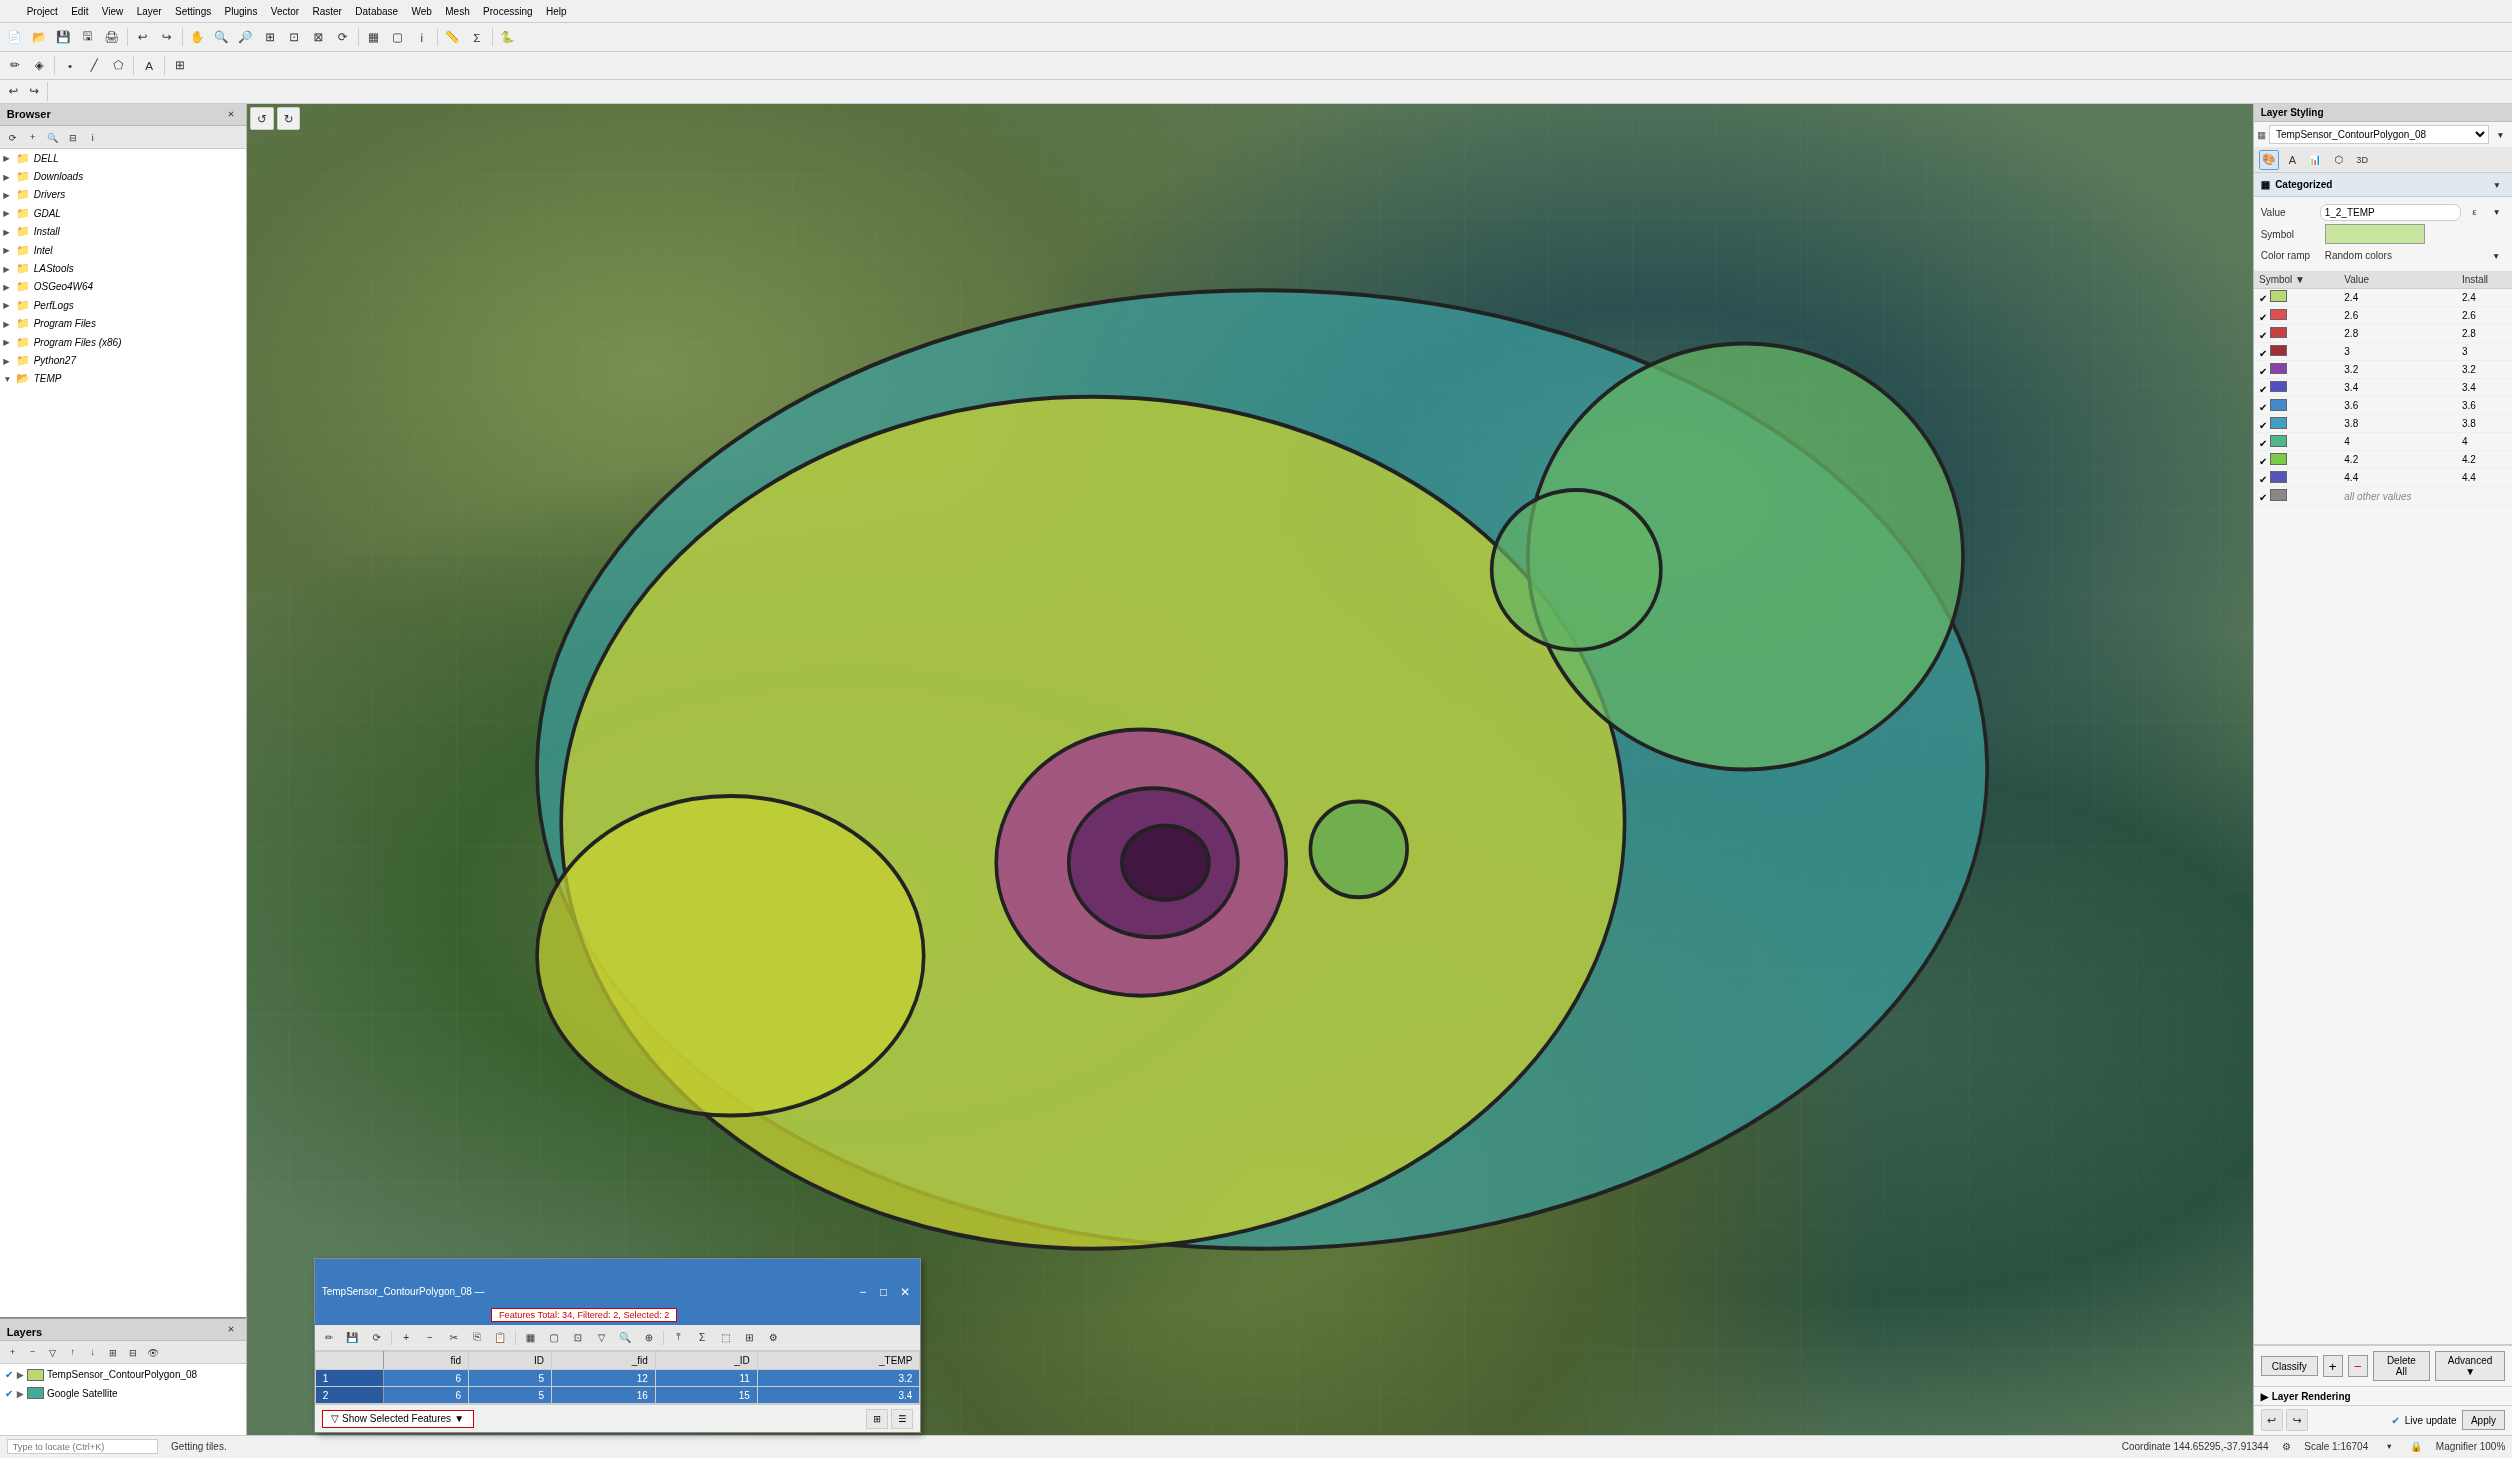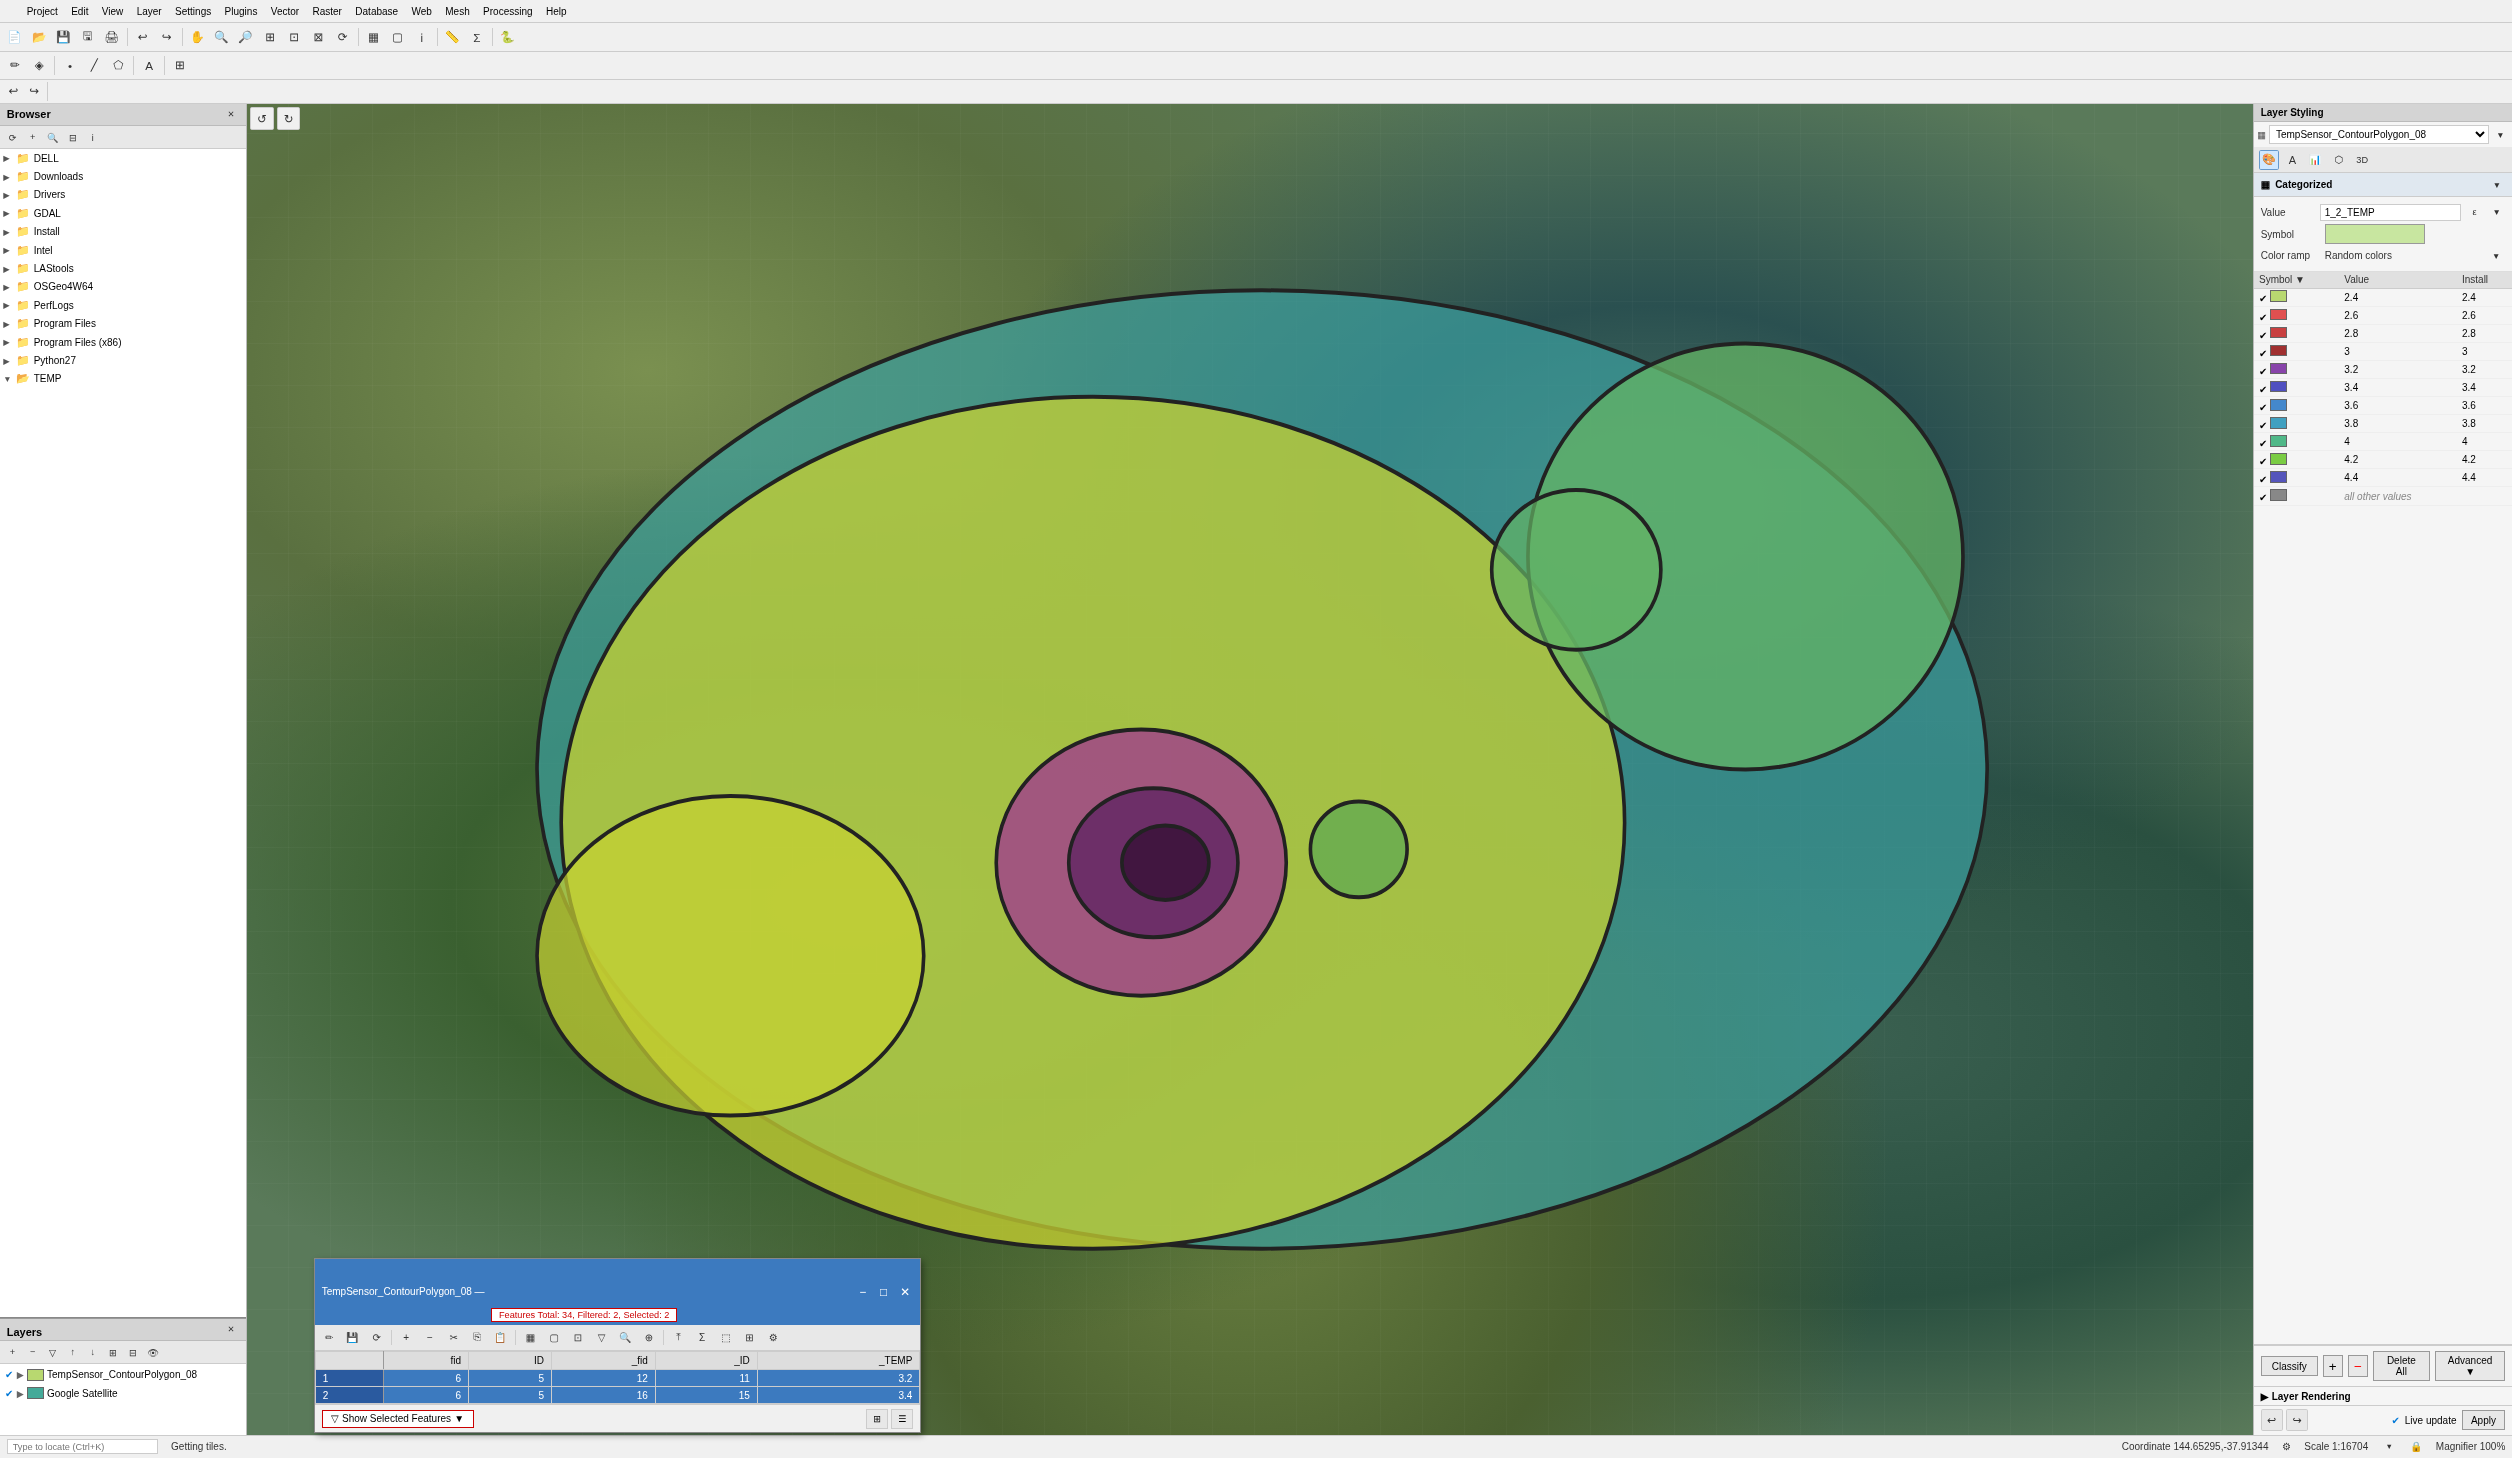--- a/index.html
+++ b/index.html
@@ -19,21 +19,21 @@
 
     
     #browser-section { flex: 1; display: flex; flex-direction: column; border-bottom: 1.7px solid #888; }
     #browser-header { background: #d4d4d4; padding: 2.5px 6.7px; display: flex; align-items: center; justify-content: space-between; border-bottom: 0.8px solid #bbb; }
     #browser-header .title { font-weight: bold; font-size: 11px; }
     .browser-toolbar { background: #e8e8e8; padding: 1.7px 3.3px; display: flex; align-items: center; gap: 1.7px; border-bottom: 0.8px solid #ccc; }
     .browser-tree { flex: 1; overflow-y: auto; background: #fff; }
     .tree-item { display: flex; align-items: center; padding: 1.7px 3.3px; cursor: pointer; height: 18.4px; }
     .tree-item .arrow { width: 13.4px; color: #555; font-size: 8.4px; }
     .tree-item .folder-icon { margin-right: 3.3px; color: #e8c44a; font-size: 11px; }
-    .tree-item .label { color: #000; }
+    .tree-item .label { color: #000; font-style: italic; }
 
     
     #layers-section { height: 117px; display: flex; flex-direction: column; }
     #layers-header { background: #d4d4d4; padding: 2.5px 6.7px; display: flex; align-items: flex-end; justify-content: space-between; border-bottom: 0.8px solid #bbb; border-top: 0.8px solid #999; }
     #layers-header .title { font-weight: bold; font-size: 11px; }
     .layers-toolbar { background: #e8e8e8; padding: 1.7px 3.3px; display: flex; align-items: center; gap: 1.7px; border-bottom: 0.8px solid #ccc; }
     .layers-list { flex: 1; overflow-y: auto; background: #fff; padding: 1.7px; }
     .layer-item { display: flex; align-items: center; padding: 1.7px 3.3px; height: 18.4px; cursor: pointer; }
     .layer-check { margin-right: 3.3px; color: #0078d7; }
 
@@ -365,21 +365,21 @@
 
     <div class="categorized-row">
       <span>▦</span>
       <span>Categorized</span>
       <button class="tb-btn" style="width:16.7px;height:16.7px;font-size:8.4px;margin-left:auto;">▼</button>
     </div>
 
     <div class="style-section">
       <div class="style-row">
         <label>Value</label>
-        <input class="val" type="text" value="1_2_TEMP" style="flex: 1 1 0%;">
+        <input class="val" type="text" value="1_2_TEMP" style="flex: 1 1 0%; border-radius: 7px;">
         <button class="tb-btn" style="width:18.4px;height:18.4px;font-size:9.2px;">ε</button>
         <button class="tb-btn" style="width:18.4px;height:18.4px;font-size:8.4px;">▼</button>
       </div>
       <div class="style-row">
         <label>Symbol</label>
         <div class="color-preview"></div>
       </div>
       <div class="style-row">
         <label>Color ramp</label>
         <span style="flex:1;color:#333;">Random colors</span>

